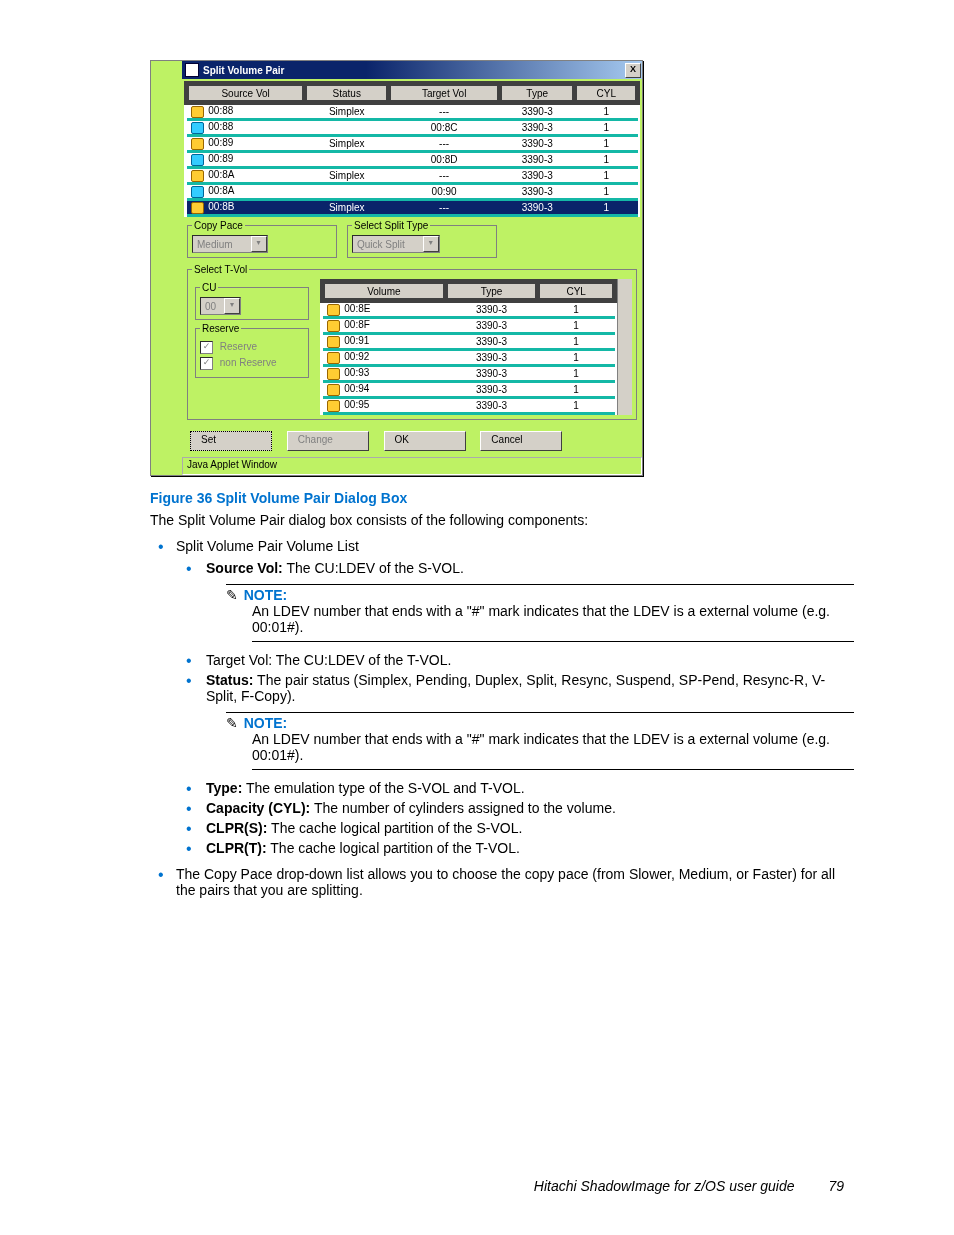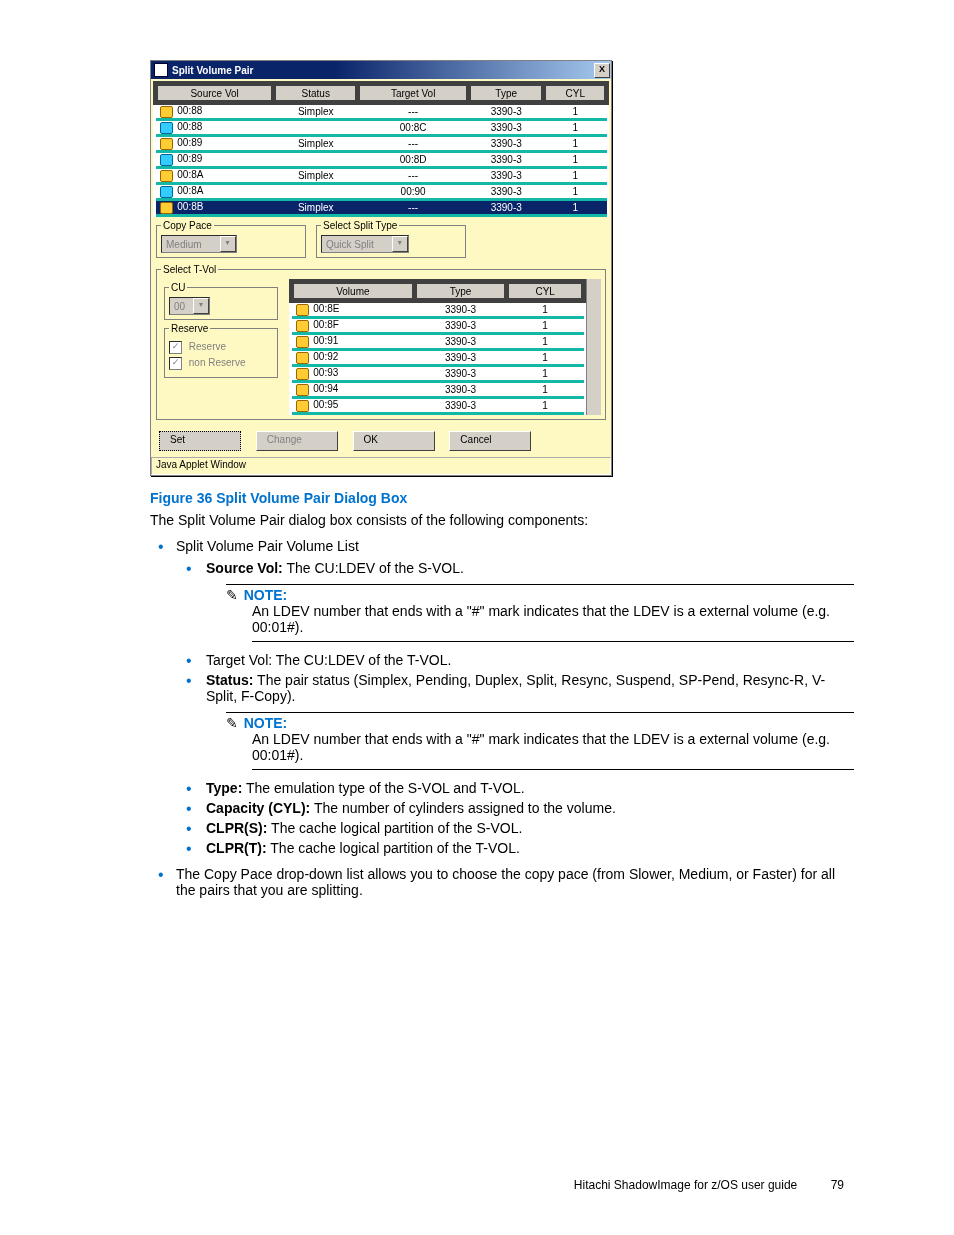--- a/index.html
+++ b/index.html
@@ -11,25 +11,26 @@
     width: 954px;
   }
   .page {
     padding: 60px 100px 40px 150px;
     box-sizing: border-box;
   }
   
   .dialog {
     width: 460px;
     border: 1px solid #808080;
-    background: #fef9c3;
+    background: #bef264;
     font-size: 10px;
     font-family: Tahoma, Arial, sans-serif;
     margin-bottom: 14px;
     box-shadow: 1px 1px 0 #000;
+    padding-left: 31px;
   }
   .titlebar {
     height: 18px;
     background: linear-gradient(90deg, #0a246a 0%, #0a246a 40%, #a6caf0 100%);
     display: flex;
     align-items: center;
     padding: 0 1px 0 3px;
     color: #fff;
     font-weight: bold;
   }
@@ -112,21 +113,21 @@
   ul.b1 > li { margin:4px 0 10px 26px; position:relative; }
   ul.b1 > li::before { content:"•"; color:#0073cf; position:absolute; left:-18px; font-size:16px; }
   ul.b2 { list-style:none; padding:0; margin:6px 0 4px 26px; }
   ul.b2 > li { margin:4px 0; position:relative; padding-left:4px;}
   ul.b2 > li::before { content:"•"; color:#0073cf; position:absolute; left:-16px; font-size:16px; }
   .note-box { margin: 8px 0 10px 50px; }
   .note-hdr { display:flex; align-items:center; gap:6px; border-top:1px solid #000; padding-top:2px; }
   .note-label { color:#0073cf; font-weight:bold; font-size:14px; }
   .note-icon { font-size:14px; }
   .note-text { margin: 0 0 0 26px; border-bottom:1px solid #000; padding-bottom:6px; font-size:14px;}
-  .footer { position:relative; margin-top:280px; text-align:right; padding-right:10px; font-size:12px; }
+  .footer { position:relative; margin-top:280px; text-align:right; padding-right:10px; font-size:14px;font-style:italic; }
   .footer .pn { display:inline-block; margin-left:30px; }
 </style>
 </head>
 <body>
 
 <div class="page">
 
   <div class="dialog">
     <div class="titlebar">
       <span class="title-icon"></span>

